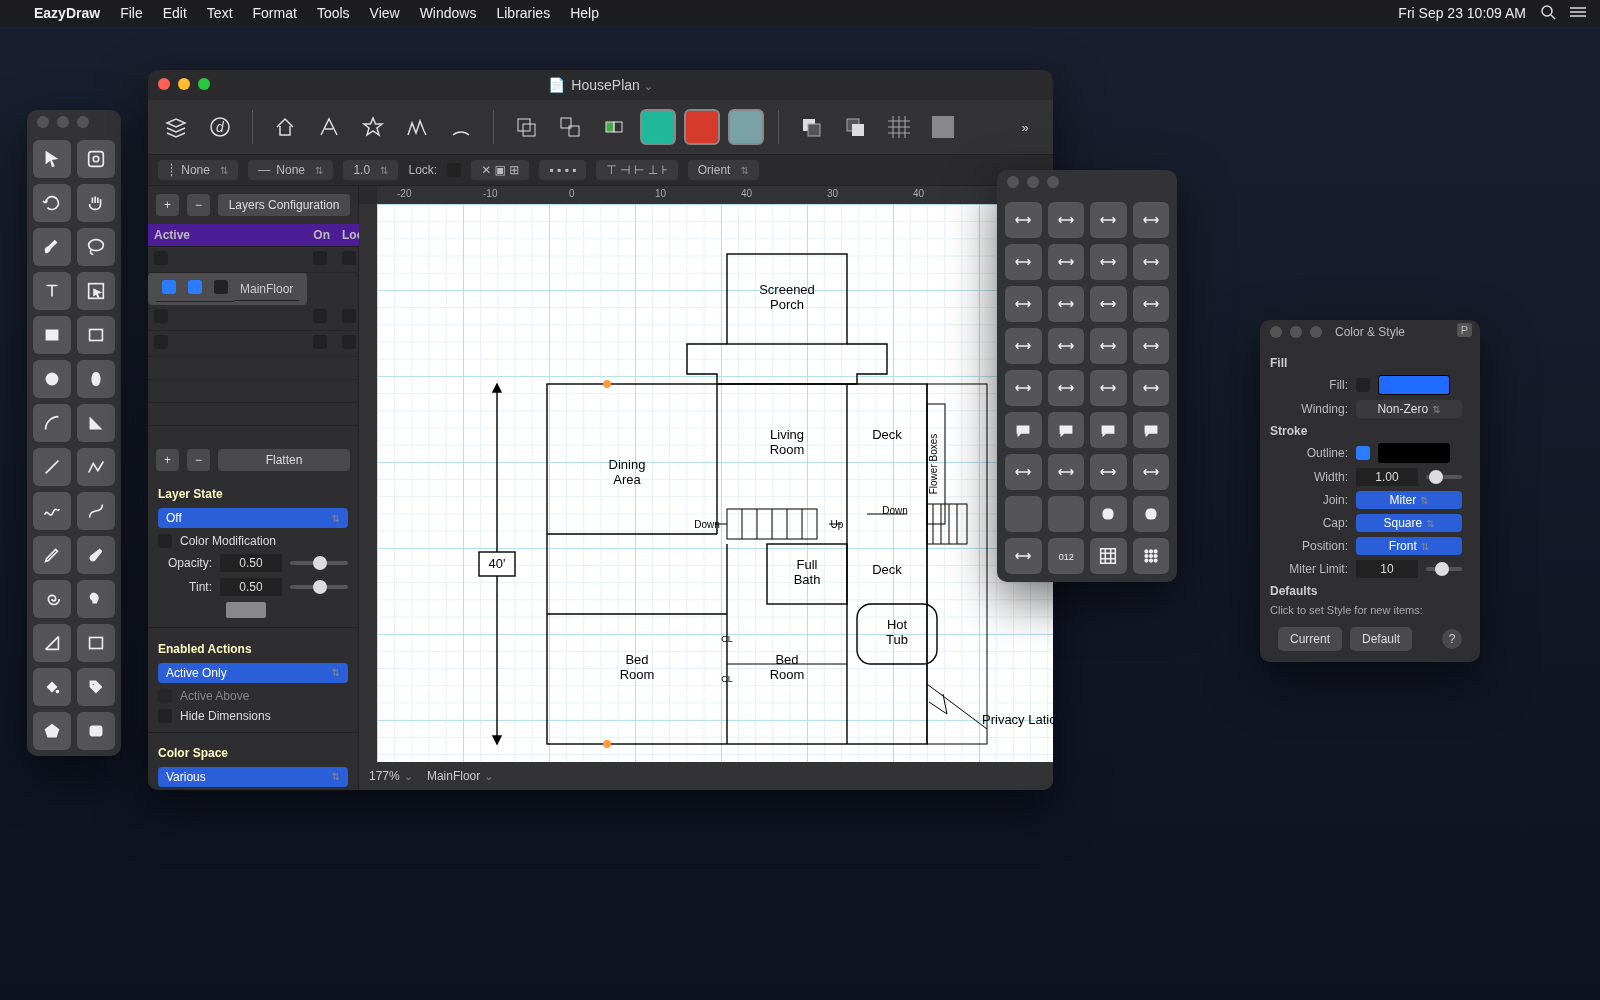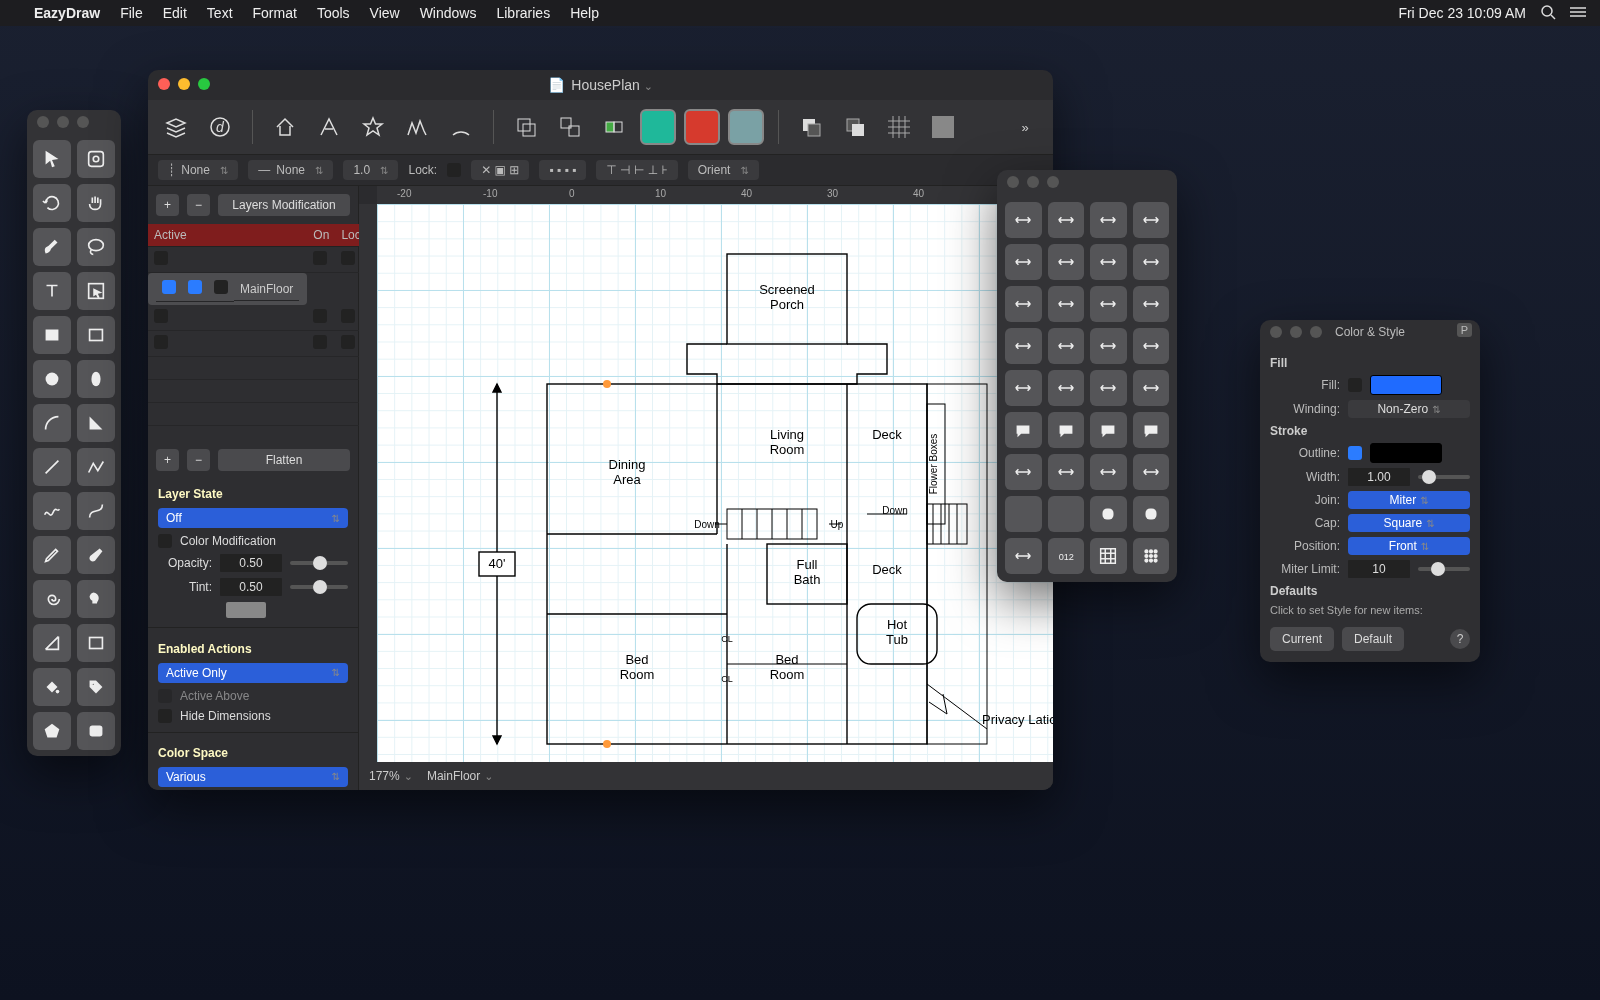--- a/index.html
+++ b/index.html
@@ -26,21 +26,21 @@
 .tbicon{width:36px;height:36px;display:flex;align-items:center;justify-content:center;border-radius:6px}
 .tbicon.sw{width:32px;height:32px;border:2px solid #888}
 .tbsep{width:1px;height:34px;background:#555;margin:0 6px}
 #doc .proptoolbar{height:30px;background:#2b2b2e;display:flex;align-items:center;gap:10px;padding:0 10px;border-bottom:1px solid #222;font-size:12px;color:#bbb}
 .pbtn{background:#3a3a3d;border-radius:4px;padding:3px 10px;display:flex;align-items:center;gap:6px}
 #doc .body{flex:1;display:flex;min-height:0}
 .layerspanel{width:210px;background:#2e2e31;border-right:1px solid #222;display:flex;flex-direction:column;font-size:12px}
 .layerspanel .lhdr{display:flex;align-items:center;gap:8px;padding:8px}
 .layerspanel .lbtn{background:#4a4a4d;border-radius:4px;padding:4px 8px;color:#ddd;font-size:12px}
 .layerspanel table{width:100%;border-collapse:collapse;font-size:12px}
-.layerspanel th{background:#7f1d1d;color:#bbb;font-weight:400;text-align:left;padding:4px 6px;border-bottom:1px solid #222}
+.layerspanel th{background:#4c1d95;color:#bbb;font-weight:700;text-align:left;padding:4px 6px;border-bottom:1px solid #222}
 .layerspanel td{padding:4px 6px;border-bottom:1px solid #262628}
 .layerspanel tr.sel{background:#4d4d50}
 .chk{width:14px;height:14px;border-radius:3px;display:inline-block;background:#222}
 .chk.on{background:#2b7cff}
 .section-label{color:#fef9c3;font-weight:600;padding:8px 10px 4px}
 .prow{display:flex;align-items:center;gap:8px;padding:3px 10px}
 .sel{background:#3a3a3d;border-radius:4px;padding:3px 8px;flex:1;display:flex;justify-content:space-between;align-items:center;color:#ccc}
 .sel.blue{background:#2b5fd9;color:#fff}
 .numbox{background:#222;border-radius:1px;padding:2px 8px;width:46px;text-align:center;color:#ddd}
 .slider{flex:1;height:4px;background:#555;border-radius:2px;position:relative}
@@ -56,21 +56,21 @@
 #shapes{left:997px;top:170px;width:180px;background:#333336}
 #shapes .grid{display:grid;grid-template-columns:repeat(4,1fr);gap:6px;padding:8px}
 .shp{height:36px;background:#555558;border-radius:6px;display:flex;align-items:center;justify-content:center}
 .shp svg{width:22px;height:22px;stroke:#eee;fill:none;stroke-width:1.6}
 
 #cs{left:1260px;top:320px;width:220px;background:#2f2f32;font-size:12px}
 #cs .cstitle{height:24px;display:flex;align-items:center;justify-content:center;color:#bbb;font-size:12px;position:relative}
 #cs .cstitle .traffic{position:absolute;left:0;top:0}
 #cs .csec{padding:6px 10px}
 #cs .clabel{color:#ccc;font-weight:600;margin:6px 0 4px}
-.crow{display:flex;align-items:center;gap:8px;margin:5px 0}
+.crow{display:flex;align-items:center;gap:8px;margin:5px 8px}
 .crow .lab{width:70px;text-align:right;color:#bbb}
 .swatch{width:70px;height:18px;border-radius:3px;border:1px solid #000}
 .csel{background:#3a3a3d;border-radius:4px;padding:2px 8px;flex:1;display:flex;justify-content:center;align-items:center;color:#ddd}
 .csel.blue{background:#2b5fd9;color:#fff}
 .cbtn{background:#4a4a4d;border-radius:5px;padding:5px 12px;color:#ddd}
 .help-circ{width:20px;height:20px;border-radius:50%;background:#4a4a4d;display:flex;align-items:center;justify-content:center;color:#ccc}
 .chev::after{content:"⌄";font-size:11px;color:#888;margin-left:4px}
 .updn::after{content:"⇅";font-size:10px;color:#888;margin-left:4px}
 </style>
 </head>
@@ -83,21 +83,21 @@
   <span>Edit</span>
   <span>Text</span>
   <span>Format</span>
   <span>Tools</span>
   <span>View</span>
   <span>Windows</span>
   <span>Libraries</span>
   <span>Help</span>
   <span class="spacer"></span>
   <div class="right">
-    <span>Fri  Dec 23  10:09 AM</span>
+    <span>Fri  Sep 23  10:09 AM</span>
     <span><svg width="16" height="16" viewBox="0 0 16 16">
           <circle cx="7" cy="7" r="5" stroke="#ddd" fill="none" stroke-width="1.5"></circle>
           <line x1="11" y1="11" x2="15" y2="15" stroke="#ddd" stroke-width="1.5"></line>
         </svg></span>
     <span><svg width="16" height="12" viewBox="0 0 16 12">
           <line x1="0" y1="2" x2="16" y2="2" stroke="#ddd" stroke-width="1.5"></line>
           <line x1="0" y1="6" x2="16" y2="6" stroke="#ddd" stroke-width="1.5"></line>
           <line x1="0" y1="10" x2="16" y2="10" stroke="#ddd" stroke-width="1.5"></line>
         </svg></span>
   </div>
@@ -366,21 +366,21 @@
     <span class="pbtn">⊤ ⊣ ⊢ ⊥ ⊦</span>
     <span class="pbtn updn">Orient</span>
   </div>
 
   <div class="body">
 
     <div class="layerspanel">
       <div class="lhdr">
         <span class="lbtn">+</span>
         <span class="lbtn">−</span>
-        <span class="lbtn" style="flex:1;text-align:center">Layers Modification</span>
+        <span class="lbtn" style="flex:1;text-align:center">Layers Configuration</span>
       </div>
       <table>
         <thead>
             <tr>
           <th>Active</th>
           <th>On</th>
           <th>Lock</th>
           <th>Name</th>
         </tr>
           </thead>

